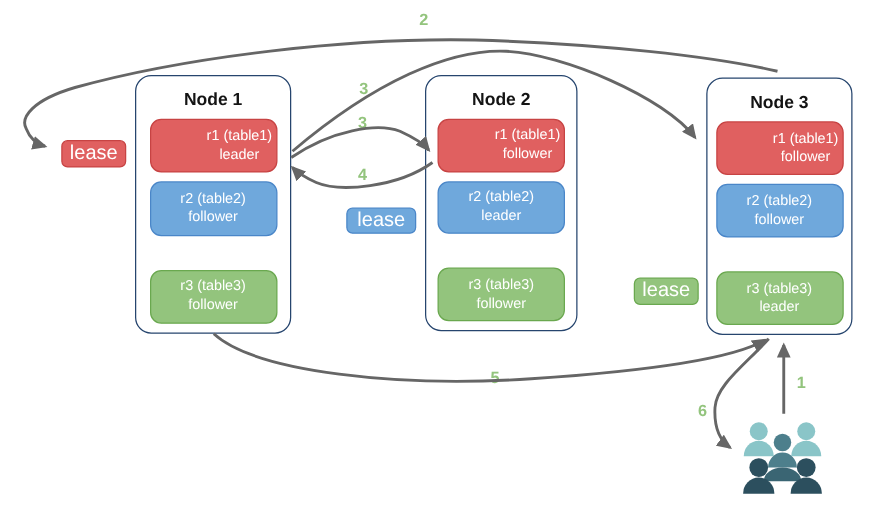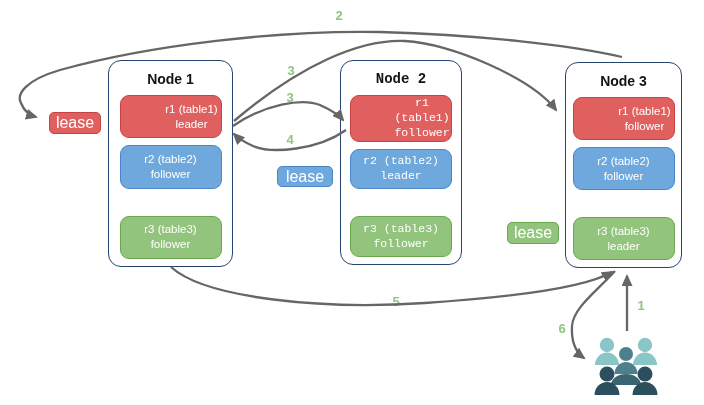--- a/index.html
+++ b/index.html
@@ -51,21 +51,21 @@
     <div class="replica blue">
       <span>r2 (table2)</span>
       <span>follower</span>
     </div>
     <div class="replica green">
       <span>r3 (table3)</span>
       <span>follower</span>
     </div>
   </div>
 
-  <div class="node" style="left:340px;top:60px;width:122px;height:205px;font-family:Liberation Mono, monospace;">
+  <div class="node" style="left:340px;top:60px;width:122px;height:205px;">
     <div class="node-title">Node 2</div>
     <div class="replica red">
       <span>r1 (table1)</span>
       <span>follower</span>
     </div>
     <div class="replica blue">
       <span>r2 (table2)</span>
       <span>leader</span>
     </div>
     <div class="replica green">

